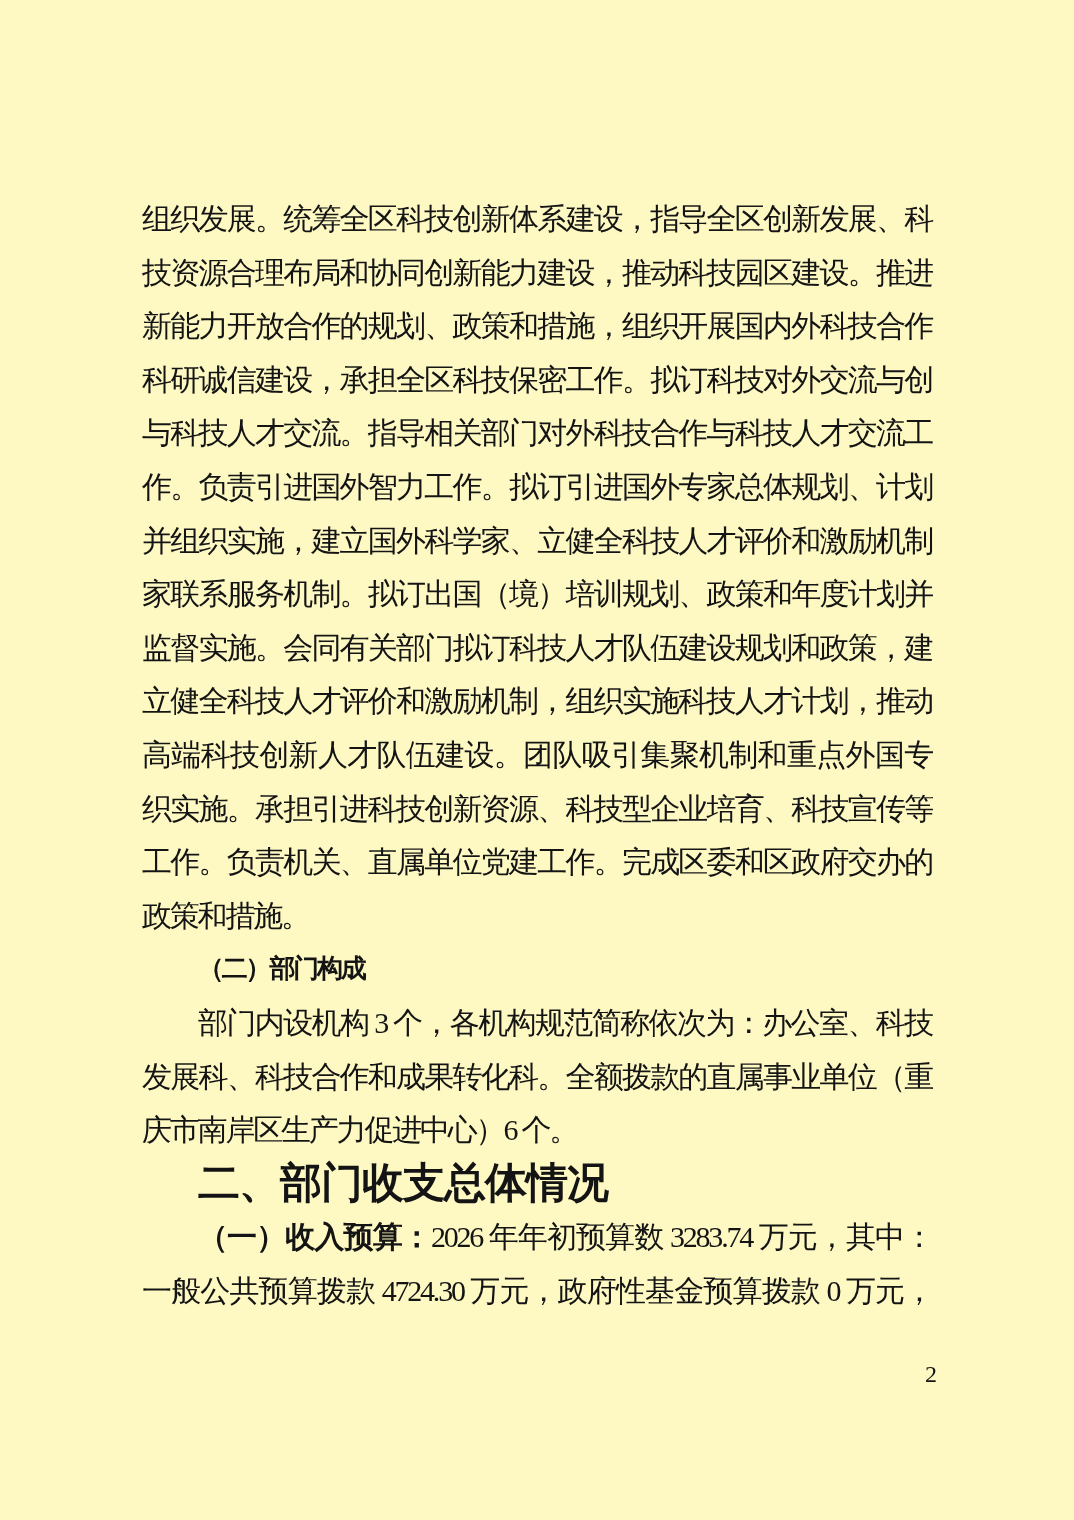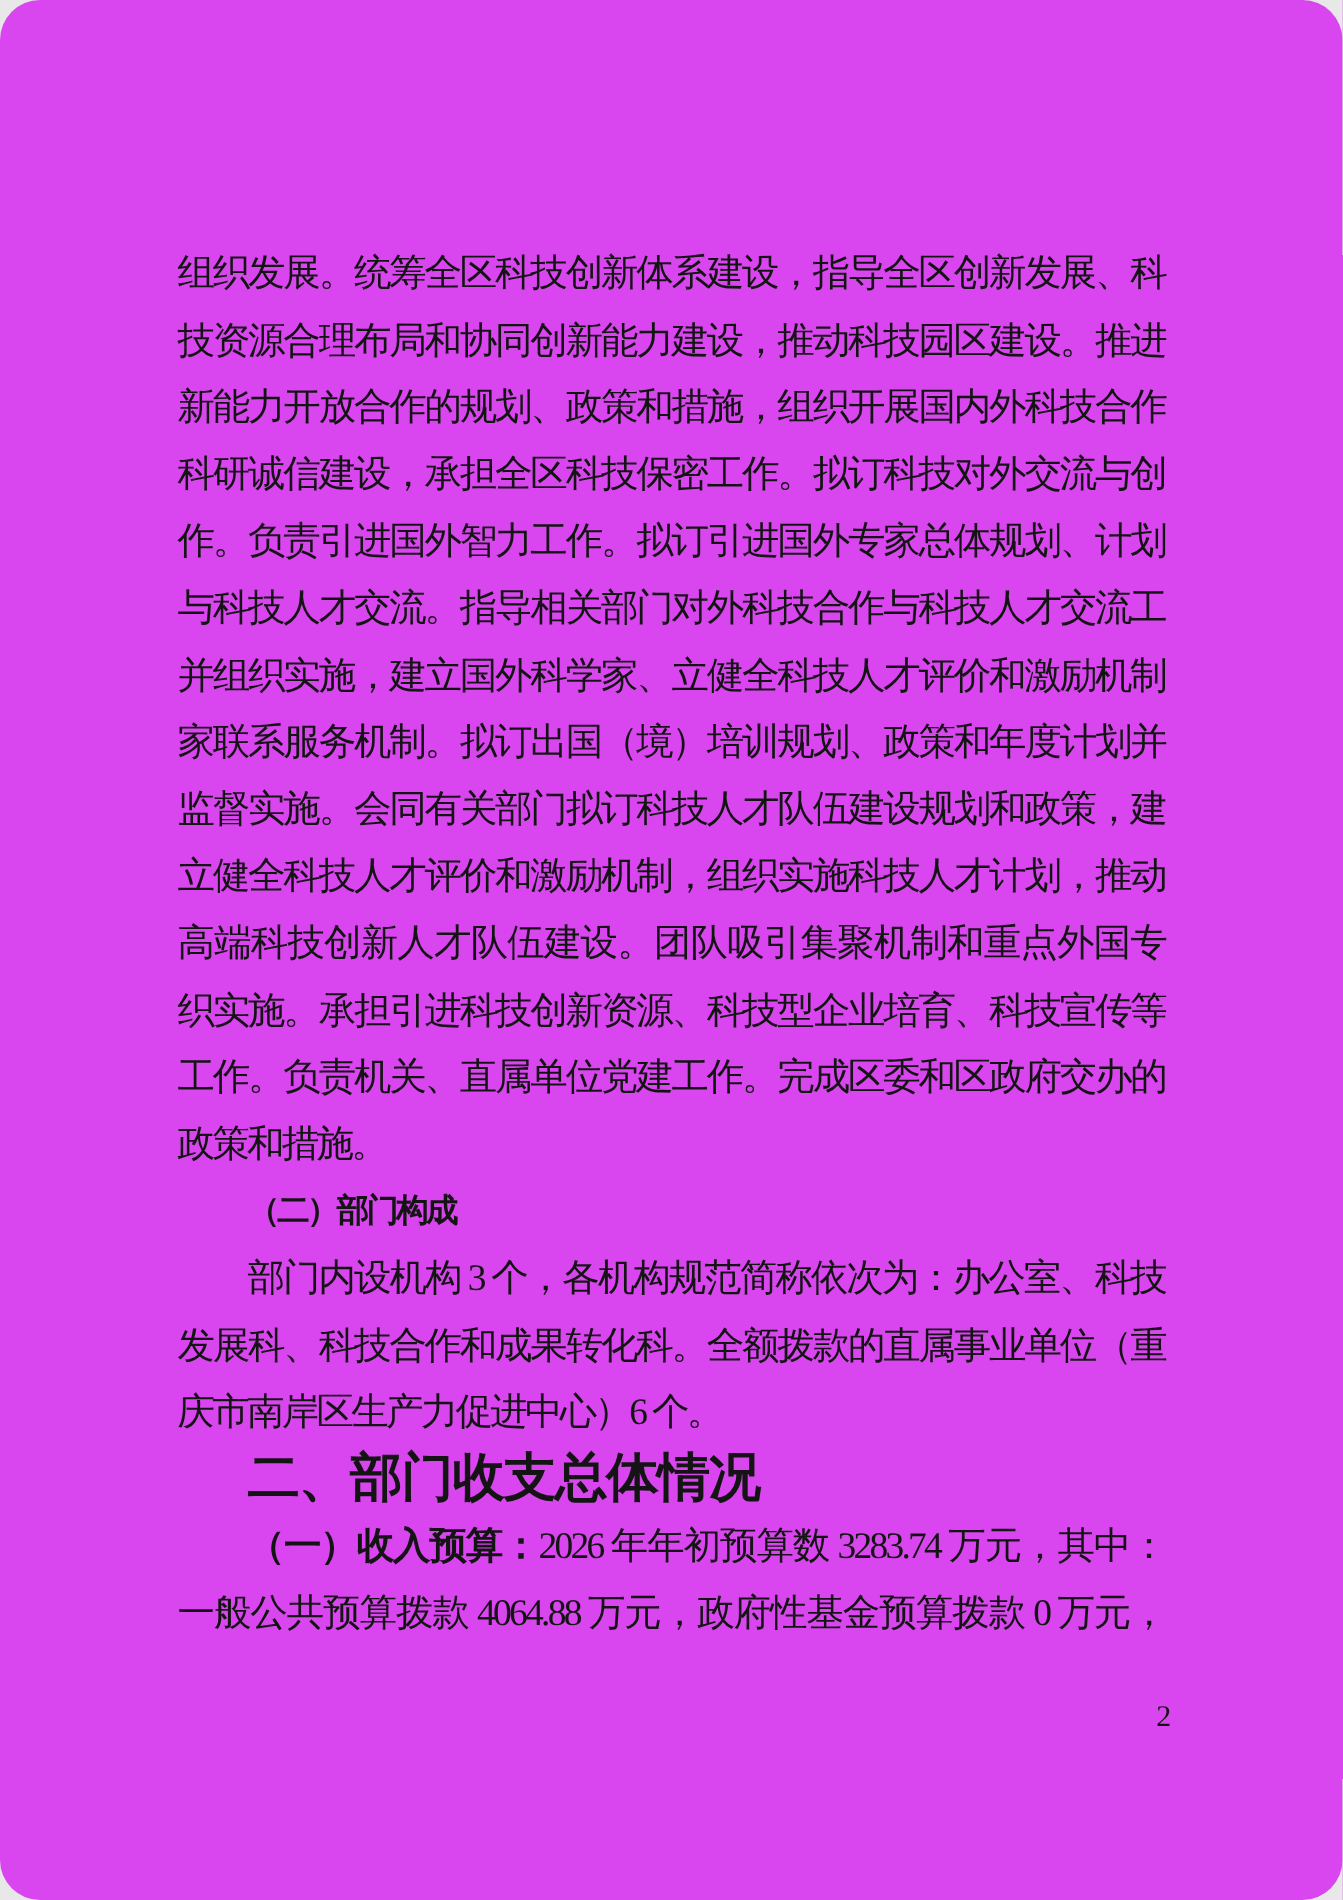--- a/index.html
+++ b/index.html
@@ -1,25 +1,24 @@
 <!DOCTYPE html>
 <html><head>
 <meta charset="utf-8">
 <style>
   html, body { margin: 0; padding: 0; background: #e8e8e8; }
   .page {
     position: relative;
     width: 1074px;
     height: 1520px;
-    background: #d946ef;
+    background: #fef9c3;
     margin: 0 auto;
     overflow: hidden;
     font-family: "Liberation Serif", serif;
     color: #141414;
-    border-radius: 32px;
   }
   .doc-body {
     position: absolute;
     left: 142px;
     top: 192px;
     width: 790px;
   }
   .line {
     height: 53.6px;
     line-height: 53.6px;
@@ -60,32 +59,32 @@
 </style>
 </head>
 <body>
 
 <div class="page">
   <div class="doc-body" id="doc-body">
       <div class="line body justify"><span class="seg">组织发展。统筹全区科技创新体系建设，指导全区创新发展、科</span></div>
       <div class="line body justify"><span class="seg">技资源合理布局和协同创新能力建设，推动科技园区建设。推进</span></div>
       <div class="line body justify"><span class="seg">新能力开放合作的规划、政策和措施，组织开展国内外科技合作</span></div>
       <div class="line body justify"><span class="seg">科研诚信建设，承担全区科技保密工作。拟订科技对外交流与创</span></div>
+      <div class="line body justify"><span class="seg">与科技人才交流。指导相关部门对外科技合作与科技人才交流工</span></div>
       <div class="line body justify"><span class="seg">作。负责引进国外智力工作。拟订引进国外专家总体规划、计划</span></div>
-      <div class="line body justify"><span class="seg">与科技人才交流。指导相关部门对外科技合作与科技人才交流工</span></div>
       <div class="line body justify"><span class="seg">并组织实施，建立国外科学家、立健全科技人才评价和激励机制</span></div>
       <div class="line body justify"><span class="seg">家联系服务机制。拟订出国（境）培训规划、政策和年度计划并</span></div>
       <div class="line body justify"><span class="seg">监督实施。会同有关部门拟订科技人才队伍建设规划和政策，建</span></div>
       <div class="line body justify"><span class="seg">立健全科技人才评价和激励机制，组织实施科技人才计划，推动</span></div>
       <div class="line body justify"><span class="seg">高端科技创新人才队伍建设。团队吸引集聚机制和重点外国专</span></div>
       <div class="line body justify"><span class="seg">织实施。承担引进科技创新资源、科技型企业培育、科技宣传等</span></div>
       <div class="line body justify"><span class="seg">工作。负责机关、直属单位党建工作。完成区委和区政府交办的</span></div>
       <div class="line body"><span class="seg">政策和措施。</span></div>
       <div class="line heading-kai indent"><span class="seg bold">（二）部门构成</span></div>
       <div class="line body indent justify"><span class="seg">部门内设机构 3 个，各机构规范简称依次为：办公室、科技</span></div>
       <div class="line body justify"><span class="seg">发展科、科技合作和成果转化科。全额拨款的直属事业单位（重</span></div>
       <div class="line body"><span class="seg">庆市南岸区生产力促进中心）6 个。</span></div>
       <div class="line heading-hei indent"><span class="seg bold">二、部门收支总体情况</span></div>
       <div class="line body indent justify"><span class="seg bold">（一）收入预算：</span><span class="seg">2026 年年初预算数 3283.74 万元，其中：</span></div>
-      <div class="line body justify"><span class="seg">一般公共预算拨款 4064.88 万元，政府性基金预算拨款 0 万元，</span></div>
+      <div class="line body justify"><span class="seg">一般公共预算拨款 4724.30 万元，政府性基金预算拨款 0 万元，</span></div>
     </div>
   <div class="page-number">2</div>
 </div>
 
 </body></html>

